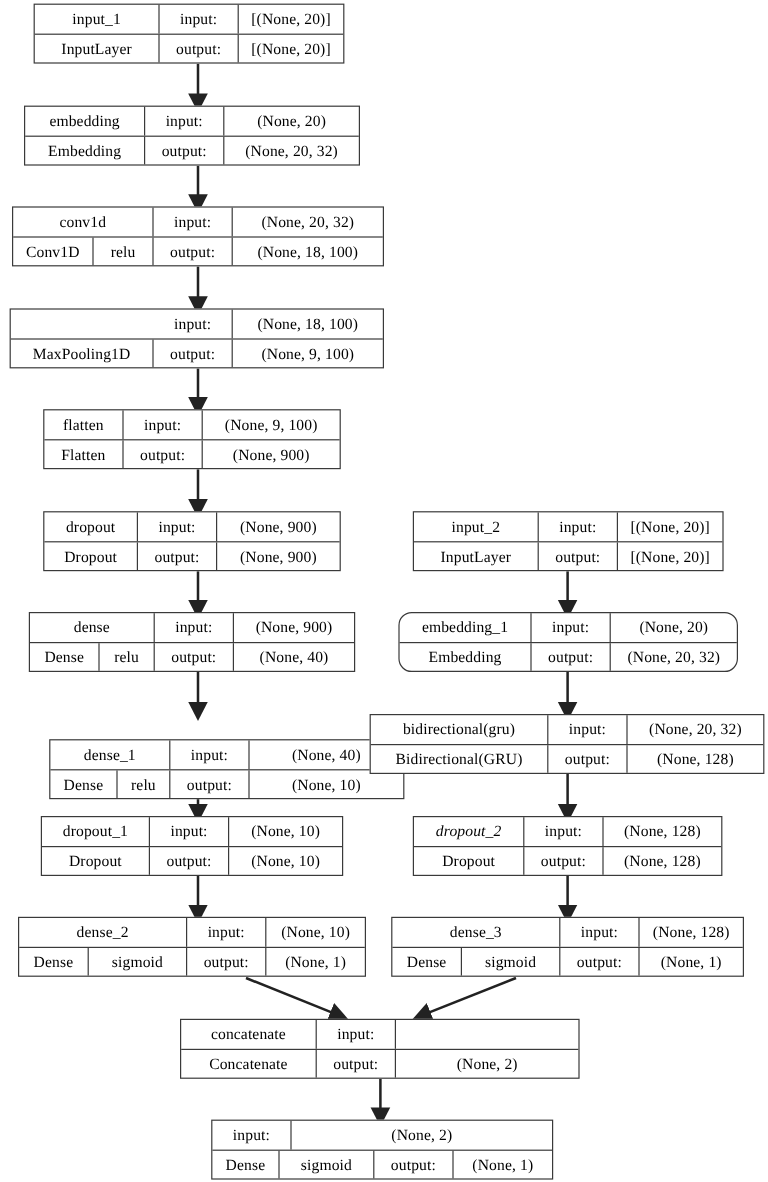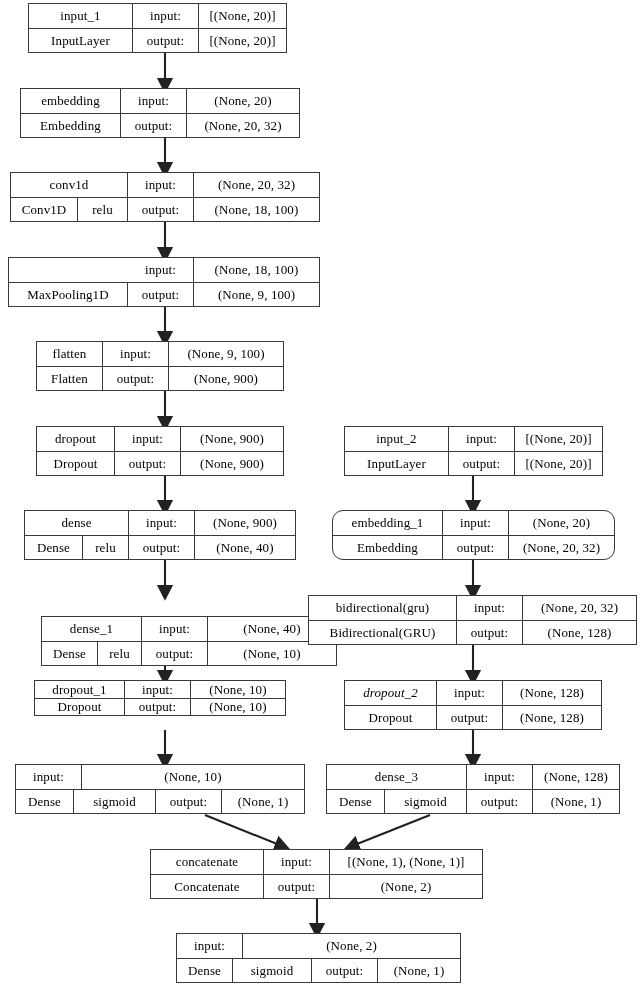--- a/index.html
+++ b/index.html
@@ -175,35 +175,36 @@
       <div class="cell" style="flex:1 1 auto;">(None, 40)</div>
     </div>
     <div class="nrow">
       <div class="cell sep" style="flex:0 0 56px;">Dense</div>
       <div class="cell sep" style="flex:0 0 44px;">relu</div>
       <div class="cell sep" style="flex:0 0 66px;">output:</div>
       <div class="cell" style="flex:1 1 auto;">(None, 10)</div>
     </div>
   </div>
 
-  <div class="node" style="left:34px;top:680px;width:252px;height:36px;">
+  <div class="node" style="left:34px;top:680px;width:252px;height:50px;">
     <div class="nrow top">
       <div class="cell sep" style="flex:0 0 90px;">dropout_1</div>
       <div class="cell sep" style="flex:0 0 66px;">input:</div>
       <div class="cell" style="flex:1 1 auto;">(None, 10)</div>
     </div>
     <div class="nrow">
       <div class="cell sep" style="flex:0 0 90px;">Dropout</div>
       <div class="cell sep" style="flex:0 0 66px;">output:</div>
       <div class="cell" style="flex:1 1 auto;">(None, 10)</div>
     </div>
   </div>
 
   <div class="node" style="left:15px;top:764px;width:290px;height:50px;">
     <div class="nrow top">
+      <div class="cell sep" style="flex:0 0 140px;">dense_2</div>
       <div class="cell sep" style="flex:0 0 66px;">input:</div>
       <div class="cell" style="flex:1 1 auto;">(None, 10)</div>
     </div>
     <div class="nrow">
       <div class="cell sep" style="flex:0 0 58px;">Dense</div>
       <div class="cell sep" style="flex:0 0 82px;">sigmoid</div>
       <div class="cell sep" style="flex:0 0 66px;">output:</div>
       <div class="cell" style="flex:1 1 auto;">(None, 1)</div>
     </div>
   </div>
@@ -271,21 +272,20 @@
       <div class="cell sep" style="flex:0 0 82px;">sigmoid</div>
       <div class="cell sep" style="flex:0 0 66px;">output:</div>
       <div class="cell" style="flex:1 1 auto;">(None, 1)</div>
     </div>
   </div>
 
   <div class="node" style="left:150px;top:849px;width:333px;height:50px;">
     <div class="nrow top">
       <div class="cell sep" style="flex:0 0 113px;">concatenate</div>
       <div class="cell sep" style="flex:0 0 66px;">input:</div>
-      <div class="cell" style="flex:1 1 auto;">[(None, 1), (None, 1)]</div>
     </div>
     <div class="nrow">
       <div class="cell sep" style="flex:0 0 113px;">Concatenate</div>
       <div class="cell sep" style="flex:0 0 66px;">output:</div>
       <div class="cell" style="flex:1 1 auto;">(None, 2)</div>
     </div>
   </div>
 
   <div class="node" style="left:176px;top:933px;width:285px;height:50px;">
     <div class="nrow top">

